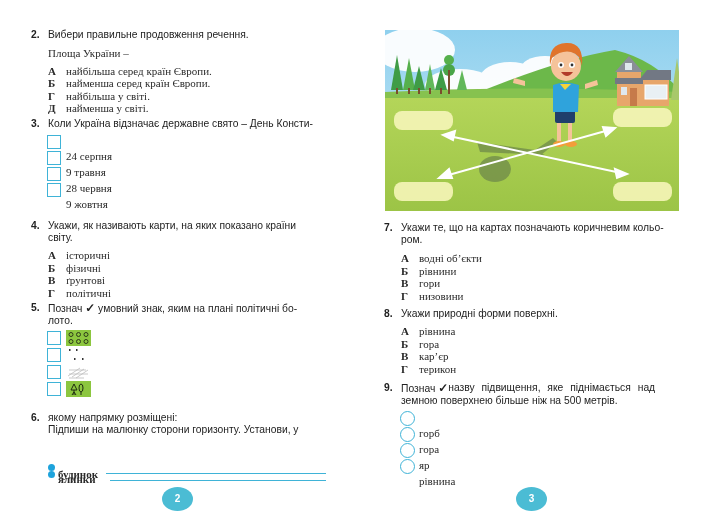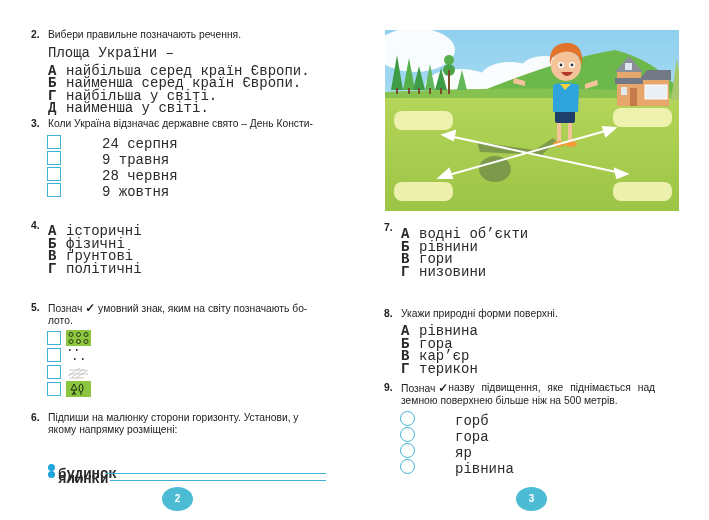--- a/index.html
+++ b/index.html
@@ -4,45 +4,45 @@
 <style>
   html, body { margin:0; padding:0; }
   body { width:709px; height:520px; background:#ffffff; position:relative; overflow:hidden;
          font-family:"Liberation Sans", sans-serif; color:#222; }
   .page { position:absolute; top:0; height:520px; }
   .page.left { left:0; width:354px; }
   .page.right { left:354px; width:355px; }
   .q { position:absolute; font-size:10.3px; line-height:12px; }
   .qnum { position:absolute; left:0; top:0; font-weight:bold; }
   .qtext { margin-left:17px; text-align:justify; }
-  .serif { font-family:Liberation Mono, monospace; font-size:14px; line-height:12.5px; color:#2a2a2a; }
+  .serif { font-family:Liberation Serif, serif; font-size:11px; line-height:12.5px; color:#2a2a2a; }
   .opt { position:relative; height:12.5px; white-space:nowrap; }
   .opt .letter { position:absolute; left:0; font-weight:bold; }
   .opt .txt { position:absolute; left:18px; }
   .cbrow { position:relative; height:16px; }
   .cb { position:absolute; left:0; top:1px; width:12px; height:12px; border:1.5px solid #3fb3d7; background:#fff; }
-  .cbrow .txt { position:absolute; left:19px; top:4px;margin-left:36px; }
+  .cbrow .txt { position:absolute; left:19px; top:16px; }
   .radio { position:absolute; left:0; top:0; width:13px; height:13px; border:1.5px solid #3fb3d7; border-radius:50%; background:#fff; }
   .check { font-size:12px; font-weight:bold; }
   .sym { position:absolute; left:19px; top:0; width:25px; height:16px; }
   .bullet { position:absolute; left:0; top:3px; width:7px; height:7px; border-radius:50%; background:#1ea3dc; }
   .fill-line { position:absolute; height:0; border-top:1px solid #3fb3d7; }
   .badge { position:absolute; width:31px; height:24px; border-radius:50%; background:#4bbcd4;
            color:#fff; font-weight:bold; font-size:10px; text-align:center; line-height:24px; }
   .scene { position:absolute; left:385px; top:30px; width:294px; height:181px; overflow:hidden; }
   .label-box { position:absolute; width:59px; height:19px; border-radius:8px; background:#f4f4b6; opacity:.92; }
 </style>
 </head>
 <body>
 
 <div class="page left">
 
   <div class="q" style="left:31px; top:29px; width:300px;">
     <span class="qnum">2.</span>
-    <div class="qtext">Вибери правильне позначають речення.</div>
+    <div class="qtext">Вибери правильне продовження речення.</div>
     <div class="serif" style="margin:6px 0 0 17px;">Площа України –</div>
     <div class="serif" style="margin:5px 0 0 17px;">
       <div class="opt">
           <span class="letter">А</span>
           <span class="txt">найбільша серед країн Європи.</span>
         </div>
       <div class="opt">
           <span class="letter">Б</span>
           <span class="txt">найменша серед країн Європи.</span>
         </div>
@@ -77,20 +77,24 @@
         </div>
       <div class="cbrow">
           <span class="cb"></span>
           <span class="txt">9 жовтня</span>
         </div>
     </div>
   </div>
 
   <div class="q" style="left:31px; top:220px; width:300px;">
     <span class="qnum">4.</span>
+    <div class="qtext">
+      <div>Укажи, як називають карти, на яких показано країни</div>
+      <div>світу.</div>
+    </div>
     <div class="serif" style="margin:5px 0 0 17px;">
       <div class="opt">
           <span class="letter">А</span>
           <span class="txt">історичні</span>
         </div>
       <div class="opt">
           <span class="letter">Б</span>
           <span class="txt">фізичні</span>
         </div>
       <div class="opt">
@@ -100,21 +104,21 @@
       <div class="opt">
           <span class="letter">Г</span>
           <span class="txt">політичні</span>
         </div>
     </div>
   </div>
 
   <div class="q" style="left:31px; top:302px; width:300px;">
     <span class="qnum">5.</span>
     <div class="qtext" style="text-align:left;">
-      <div><span>Познач</span> <span class="check">✓</span> <span>умовний знак, яким на світу позначають бо-</span></div>
+      <div><span>Познач</span> <span class="check">✓</span> <span>умовний знак, яким на плані політичні бо-</span></div>
       <div>лото.</div>
     </div>
     <div style="margin:3px 0 0 16px;">
       <div class="cbrow" style="height:17px;">
         <span class="cb"></span>
         <svg class="sym" viewBox="0 0 25 16">
           <rect x="0" y="0" width="25" height="16" fill="#8cc63f"></rect>
           <g fill="none" stroke="#2d3a1a" stroke-width="1">
             <circle cx="5" cy="4.5" r="2"></circle>
               <circle cx="12.5" cy="4.5" r="2"></circle>
@@ -155,22 +159,22 @@
               <path d="M15 11 V14"></path>
           </g>
         </svg>
       </div>
     </div>
   </div>
 
   <div class="q" style="left:31px; top:412px; width:300px;">
     <span class="qnum">6.</span>
     <div class="qtext">
+      <div>якому напрямку розміщені:</div>
       <div>Підпиши на малюнку сторони горизонту. Установи, у</div>
-      <div>якому напрямку розміщені:</div>
     </div>
   </div>
   <div class="serif" style="position:absolute; left:48px; top:468px; width:280px; height:14px;">
     <span class="bullet"></span>
     <span style="position:absolute; left:10px; top:0; font-weight:bold;">будинок</span>
     <span class="fill-line" style="left:62px; width:216px; top:12px;"></span>
   </div>
   <div class="serif" style="position:absolute; left:48px; top:461px; width:280px; height:14px;">
     <span class="bullet"></span>
     <span style="position:absolute; left:10px; top:12px; font-weight:bold;">ялинки</span>
@@ -271,20 +275,24 @@
     </g>
   </svg>
   <div class="label-box" style="left:9px; top:81px;"></div>
   <div class="label-box" style="left:228px; top:78px;"></div>
   <div class="label-box" style="left:9px; top:152px;"></div>
   <div class="label-box" style="left:228px; top:152px;"></div>
 </div>
 
 <div class="q" style="left:384px; top:222px; width:296px;">
   <span class="qnum">7.</span>
+  <div class="qtext">
+    <div>Укажи те, що на картах позначають коричневим кольо-</div>
+    <div>ром.</div>
+  </div>
   <div class="serif" style="margin:6px 0 0 17px;">
     <div class="opt">
         <span class="letter">А</span>
         <span class="txt">водні об’єкти</span>
       </div>
     <div class="opt">
         <span class="letter">Б</span>
         <span class="txt">рівнини</span>
       </div>
     <div class="opt">

